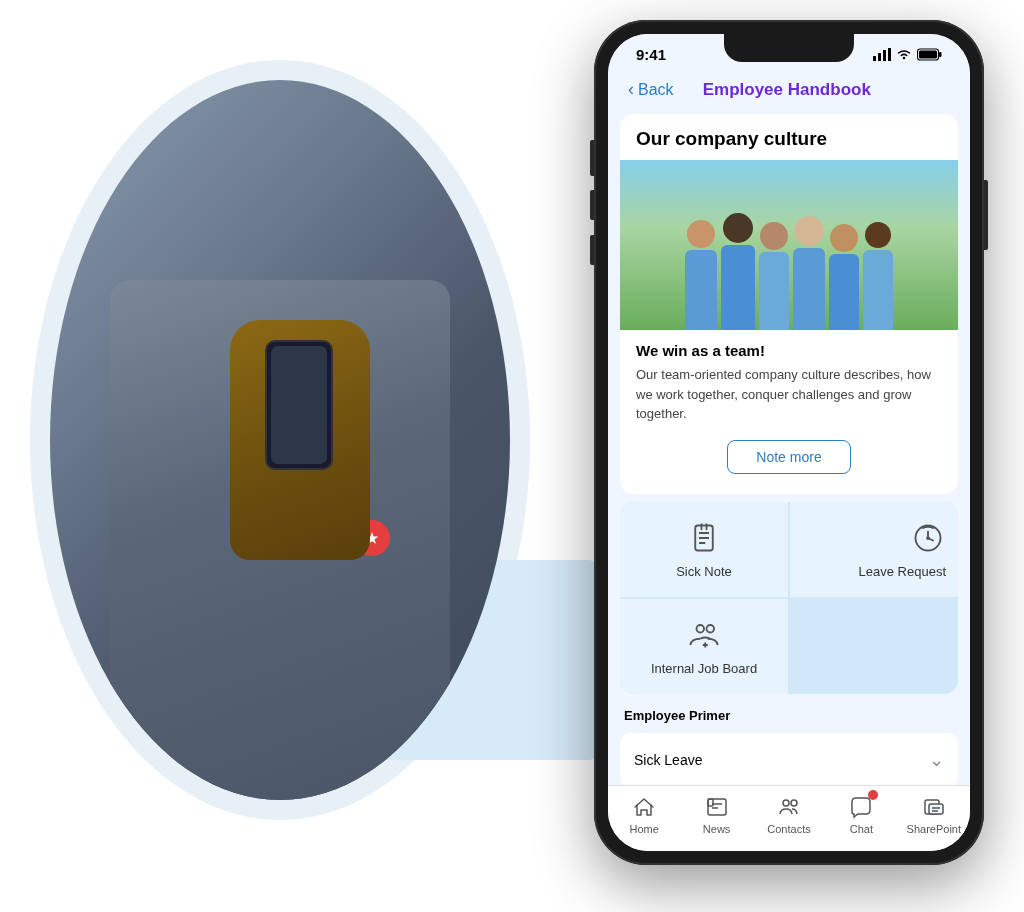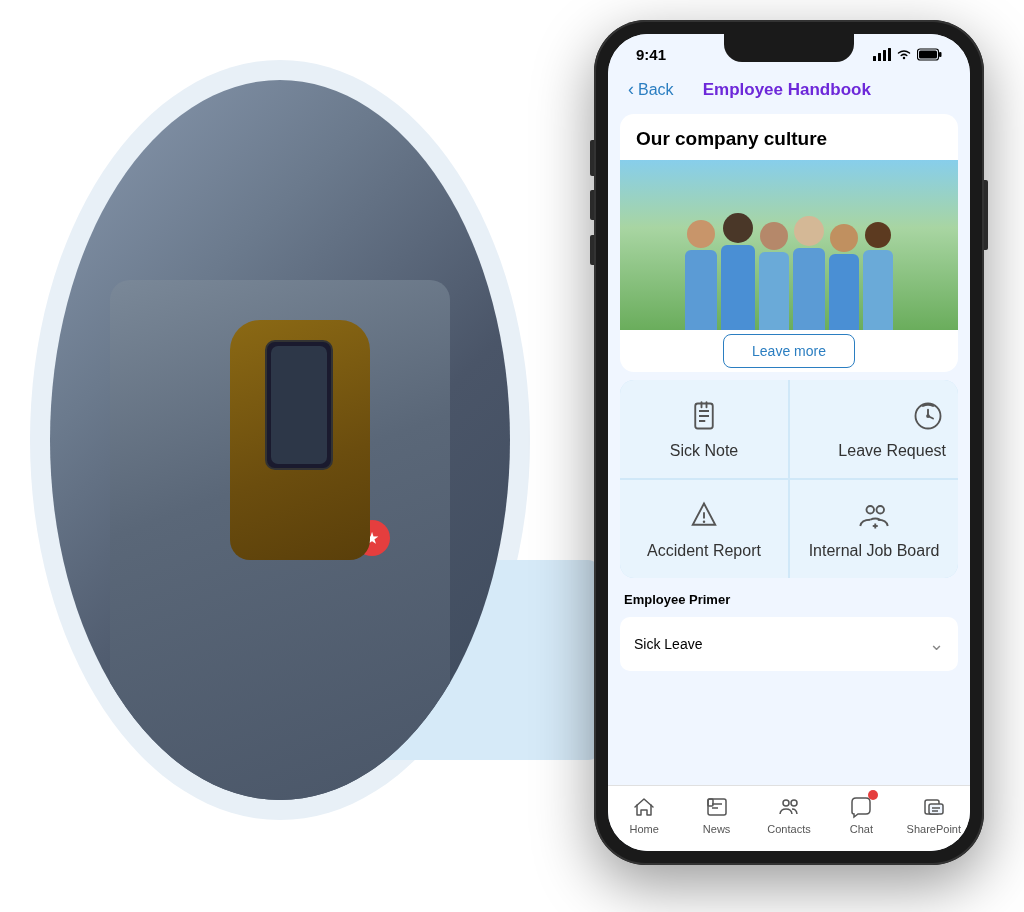--- a/index.html
+++ b/index.html
@@ -285,20 +285,21 @@
     }
 
     .scroll-content::-webkit-scrollbar { display: none; }
 
     
     .culture-section {
       background: #fff;
       margin: 8px 12px;
       border-radius: 14px;
       overflow: hidden;
+      padding-bottom: 16px;
     }
 
     .culture-title {
       font-size: 19px;
       font-weight: 700;
       color: #000;
       padding: 14px 16px 10px 16px;
     }
 
     .culture-image {
@@ -378,21 +379,21 @@
 
     .action-icon svg {
       width: 30px;
       height: 30px;
       stroke: #555;
       fill: none;
       stroke-width: 1.5;
     }
 
     .action-label {
-      font-size: 16px;
+      font-size: 13px;
       color: #333;
       text-align: center;
     }
 
     
     .primer-section {
       margin: 8px 12px;
     }
 
     .primer-title {
@@ -643,22 +644,24 @@
                 <div class="sim-body" style="width:30px;height:76px;background:#4a8fd4;"></div>
               </div>
 
               <div class="sim-person">
                 <div class="sim-head" style="width:26px;height:26px;background:#5c3a20;"></div>
                 <div class="sim-body" style="width:30px;height:80px;background:#6aaad8;"></div>
               </div>
             </div>
           </div>
 
-
-          <button class="learn-more-btn">Leave more</button>
+          <div class="culture-subtitle">We win as a team!</div>
+          <div class="culture-desc">Our team-oriented company culture describes, how we work together, conquer challenges and grow together.</div>
+
+          <button class="learn-more-btn">Note more</button>
         </div>
 
         <div class="quick-actions">
 
           <div class="action-item">
             <div class="action-icon">
               <svg viewBox="0 0 24 24">
                 <rect x="5" y="2" width="14" height="20" rx="2"></rect>
                 <line x1="8" y1="8" x2="16" y2="8"></line>
                 <line x1="8" y1="12" x2="16" y2="12"></line>
@@ -674,30 +677,20 @@
               <svg viewBox="0 0 24 24">
                 <circle cx="12" cy="12" r="10"></circle>
                 <path d="M12 7 L12 12 L16 14" stroke-linecap="round" stroke-linejoin="round"></path>
                 <path d="M8 4 Q12 2 16 4" stroke-linecap="round"></path>
                 <circle cx="12" cy="12" r="1.5" fill="#555" stroke="none"></circle>
               </svg>
             </div>
             <span class="action-label">Leave Request</span>
           </div>
 
-          <div class="action-item">
-            <div class="action-icon">
-              <svg viewBox="0 0 24 24">
-                <path d="M12 2 L3 19 L21 19 Z"></path>
-                <line x1="12" y1="9" x2="12" y2="14"></line>
-                <circle cx="12" cy="16.5" r="1" fill="#555" stroke="none"></circle>
-              </svg>
-            </div>
-            <span class="action-label">Accident Report</span>
-          </div>
 
           <div class="action-item">
             <div class="action-icon">
               <svg viewBox="0 0 24 24">
                 <circle cx="9" cy="7" r="3"></circle>
                 <circle cx="17" cy="7" r="3"></circle>
                 <path d="M1 20 Q2 15 9 15"></path>
                 <path d="M23 20 Q22 15 15 15"></path>
                 <path d="M9 15 Q13 13 17 15"></path>
                 <line x1="13" y1="18" x2="13" y2="22"></line>

